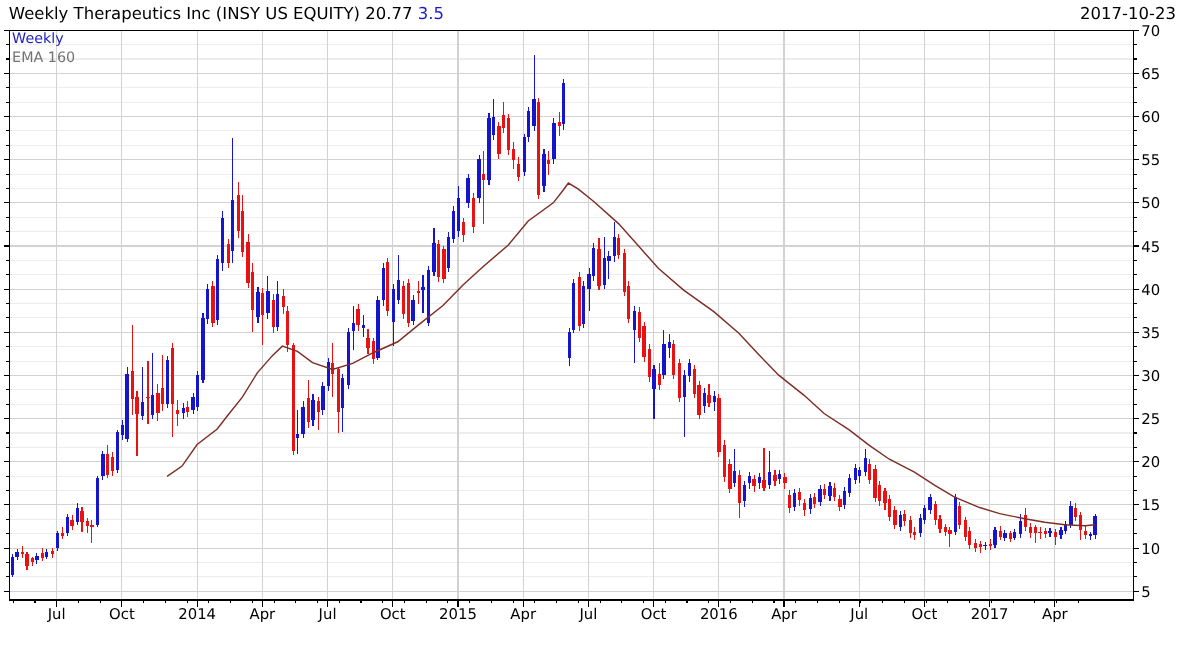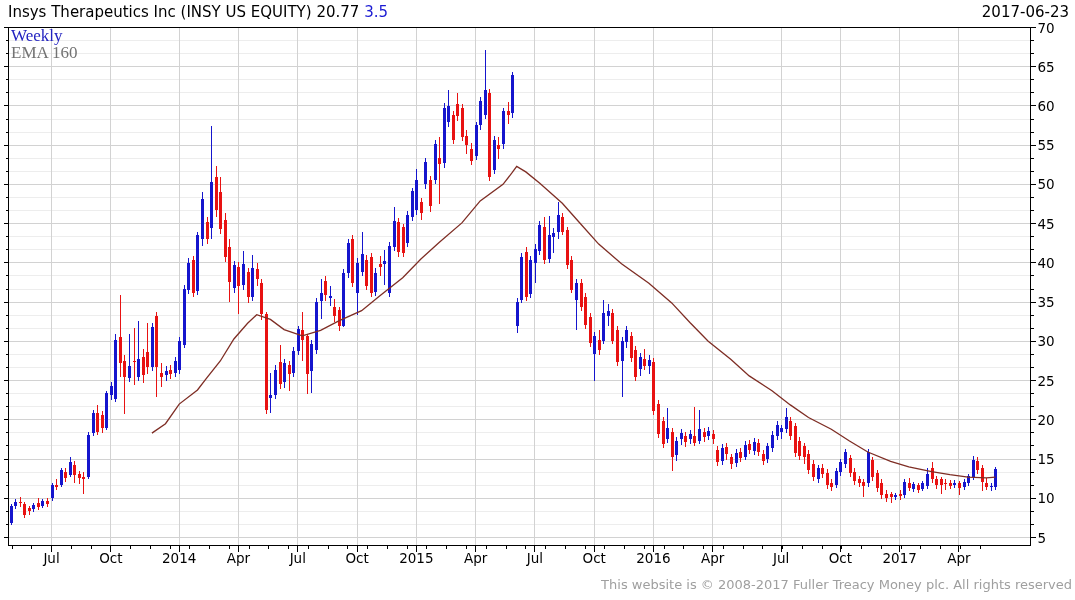--- a/index.html
+++ b/index.html
@@ -1,38 +1,38 @@
 <!DOCTYPE html>
 <html><head>
 <meta charset="utf-8">
 <style>
   html,body{margin:0;padding:0;background:#fff;}
   .page{position:relative;width:1075px;height:600px;background:#fff;
         font-family:"DejaVu Sans","Liberation Sans",sans-serif;overflow:hidden;}
   .title-row{position:absolute;top:3px;left:8px;font-size:15px;color:#000;white-space:nowrap;}
   .title-row .chg{color:#1a1ad2;}
   .chart-date{position:absolute;top:3px;right:6px;font-size:15px;color:#000;}
-  .legend{position:absolute;left:11px;top:28px;font-size:17px;line-height:16px;font-family:Liberation Serif, serif;}
+  .legend{position:absolute;left:11px;top:28px;font-size:13px;line-height:16px;}
   .legend .tf{color:#2323c0;}
   .legend .ema{color:#737373;margin-top:1px;}
   svg{position:absolute;left:0;top:0;}
   .footer-link{position:absolute;left:2px;top:574px;font-size:15px;color:#1414cc;text-decoration:none;}
   .footer-copy{position:absolute;right:3px;top:577px;font-size:13px;color:#9f9f9f;}
 </style>
 </head>
 <body>
 
 <div class="page">
 
   <div class="title-row">
-    <span>Insys Therapeutics Inc (INSY US EQUITY)</span>
+    <span>Weekly Therapeutics Inc (INSY US EQUITY)</span>
     <span>20.77</span>
     <span class="chg">3.5</span>
   </div>
-  <div class="chart-date">2017-06-23</div>
+  <div class="chart-date">2017-10-23</div>
 
   <svg id="chart" width="1075" height="600" viewBox="0 0 1075 600">
       <line x1="8.5" y1="537.5" x2="1030.5" y2="537.5" stroke="#d2d2d2" stroke-width="1" shape-rendering="crispEdges"></line>
       <line x1="8.5" y1="524.4230769230769" x2="1030.5" y2="524.4230769230769" stroke="#ededed" stroke-width="1" shape-rendering="crispEdges"></line>
       <line x1="8.5" y1="511.3461538461538" x2="1030.5" y2="511.3461538461538" stroke="#ededed" stroke-width="1" shape-rendering="crispEdges"></line>
       <line x1="8.5" y1="498.2692307692308" x2="1030.5" y2="498.2692307692308" stroke="#d2d2d2" stroke-width="1" shape-rendering="crispEdges"></line>
       <line x1="8.5" y1="485.1923076923076" x2="1030.5" y2="485.1923076923076" stroke="#ededed" stroke-width="1" shape-rendering="crispEdges"></line>
       <line x1="8.5" y1="472.1153846153846" x2="1030.5" y2="472.1153846153846" stroke="#ededed" stroke-width="1" shape-rendering="crispEdges"></line>
       <line x1="8.5" y1="459.03846153846155" x2="1030.5" y2="459.03846153846155" stroke="#d2d2d2" stroke-width="1" shape-rendering="crispEdges"></line>
       <line x1="8.5" y1="445.9615384615384" x2="1030.5" y2="445.9615384615384" stroke="#ededed" stroke-width="1" shape-rendering="crispEdges"></line>
@@ -695,15 +695,14 @@
       <text x="899.6999999999999" y="563" font-size="13.5" text-anchor="middle" fill="#000" font-family="&quot;DejaVu Sans&quot;,&quot;Liberation Sans&quot;,sans-serif">2017</text>
       <line x1="958.9799999999999" y1="545.5" x2="958.9799999999999" y2="551.5" stroke="#000" stroke-width="1" shape-rendering="crispEdges"></line>
       <text x="958.9799999999999" y="563" font-size="13.5" text-anchor="middle" fill="#000" font-family="&quot;DejaVu Sans&quot;,&quot;Liberation Sans&quot;,sans-serif">Apr</text>
     </svg>
 
   <div class="legend">
     <div class="tf">Weekly</div>
     <div class="ema">EMA 160</div>
   </div>
 
-  <div class="footer-copy">This website is © 2008-2017 Fuller Treacy Money plc. All rights reserved</div>
 
 </div>
 
 </body></html>

